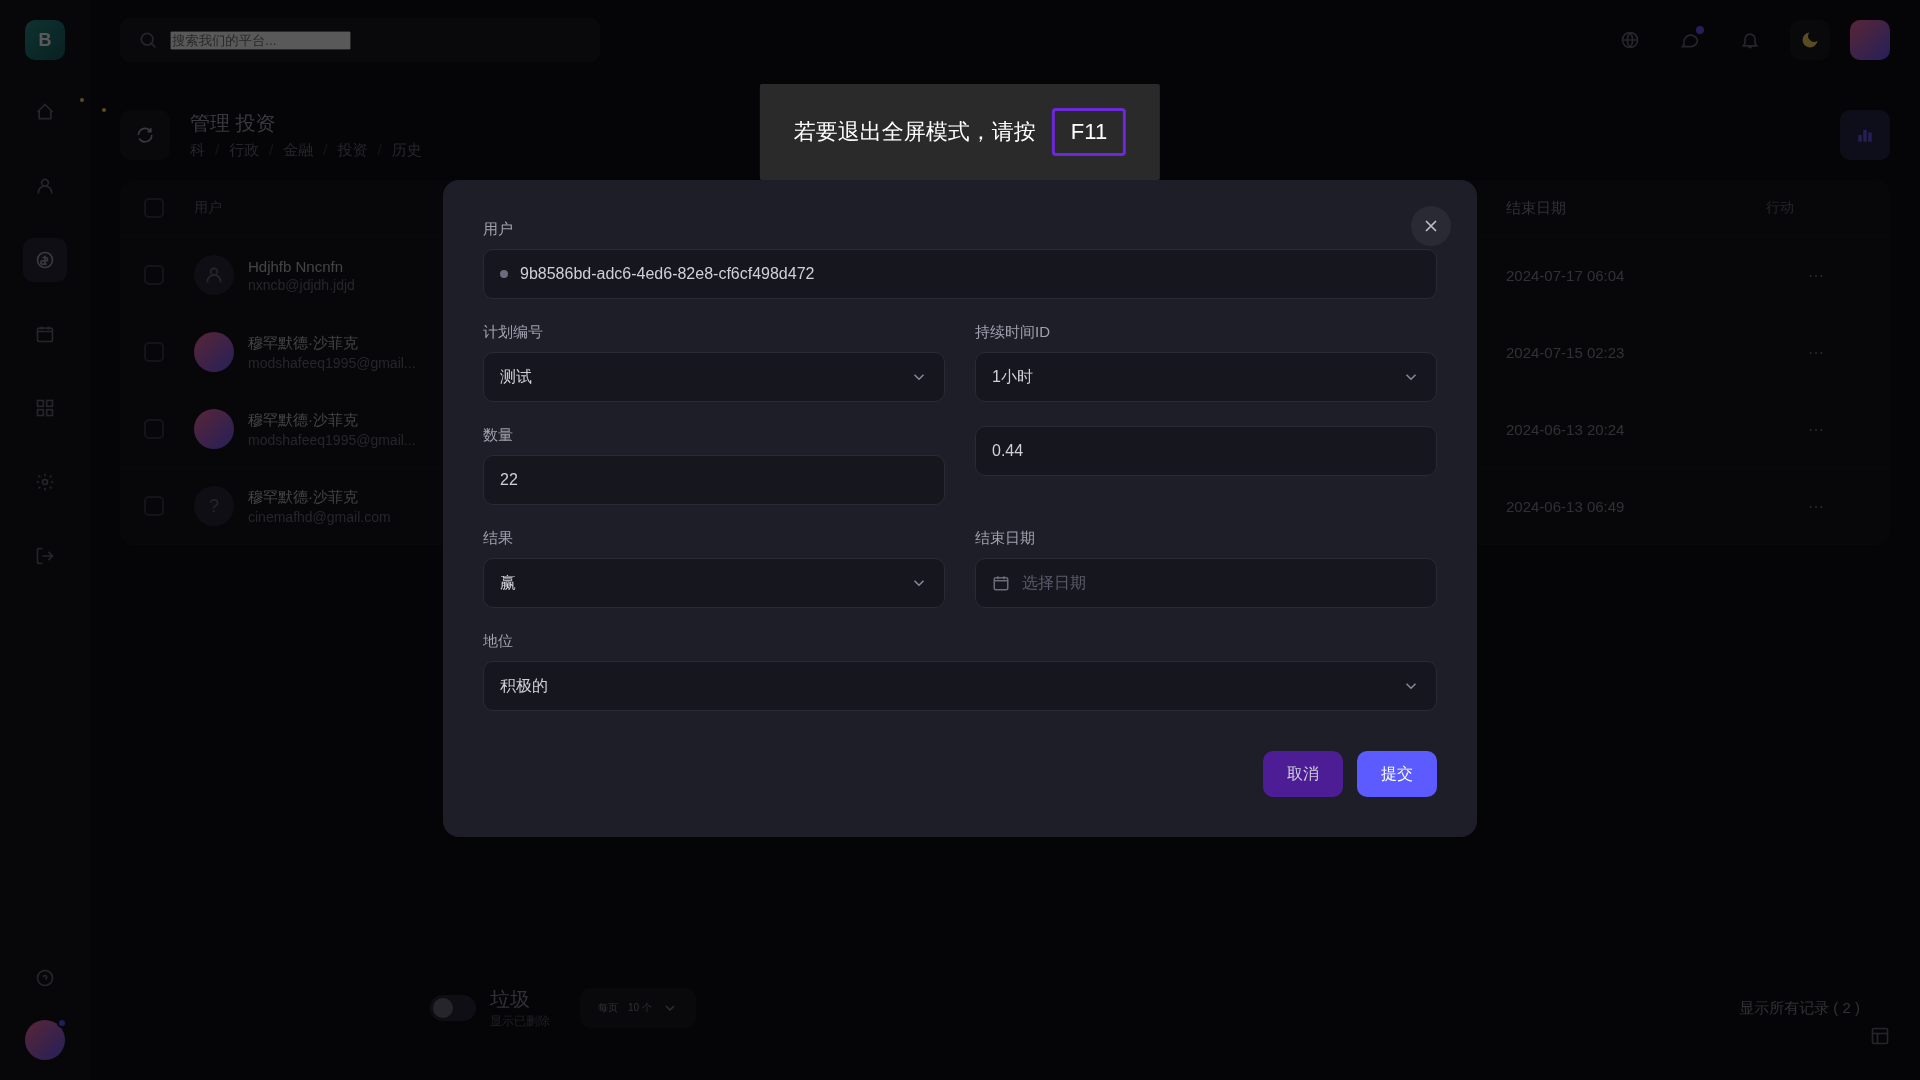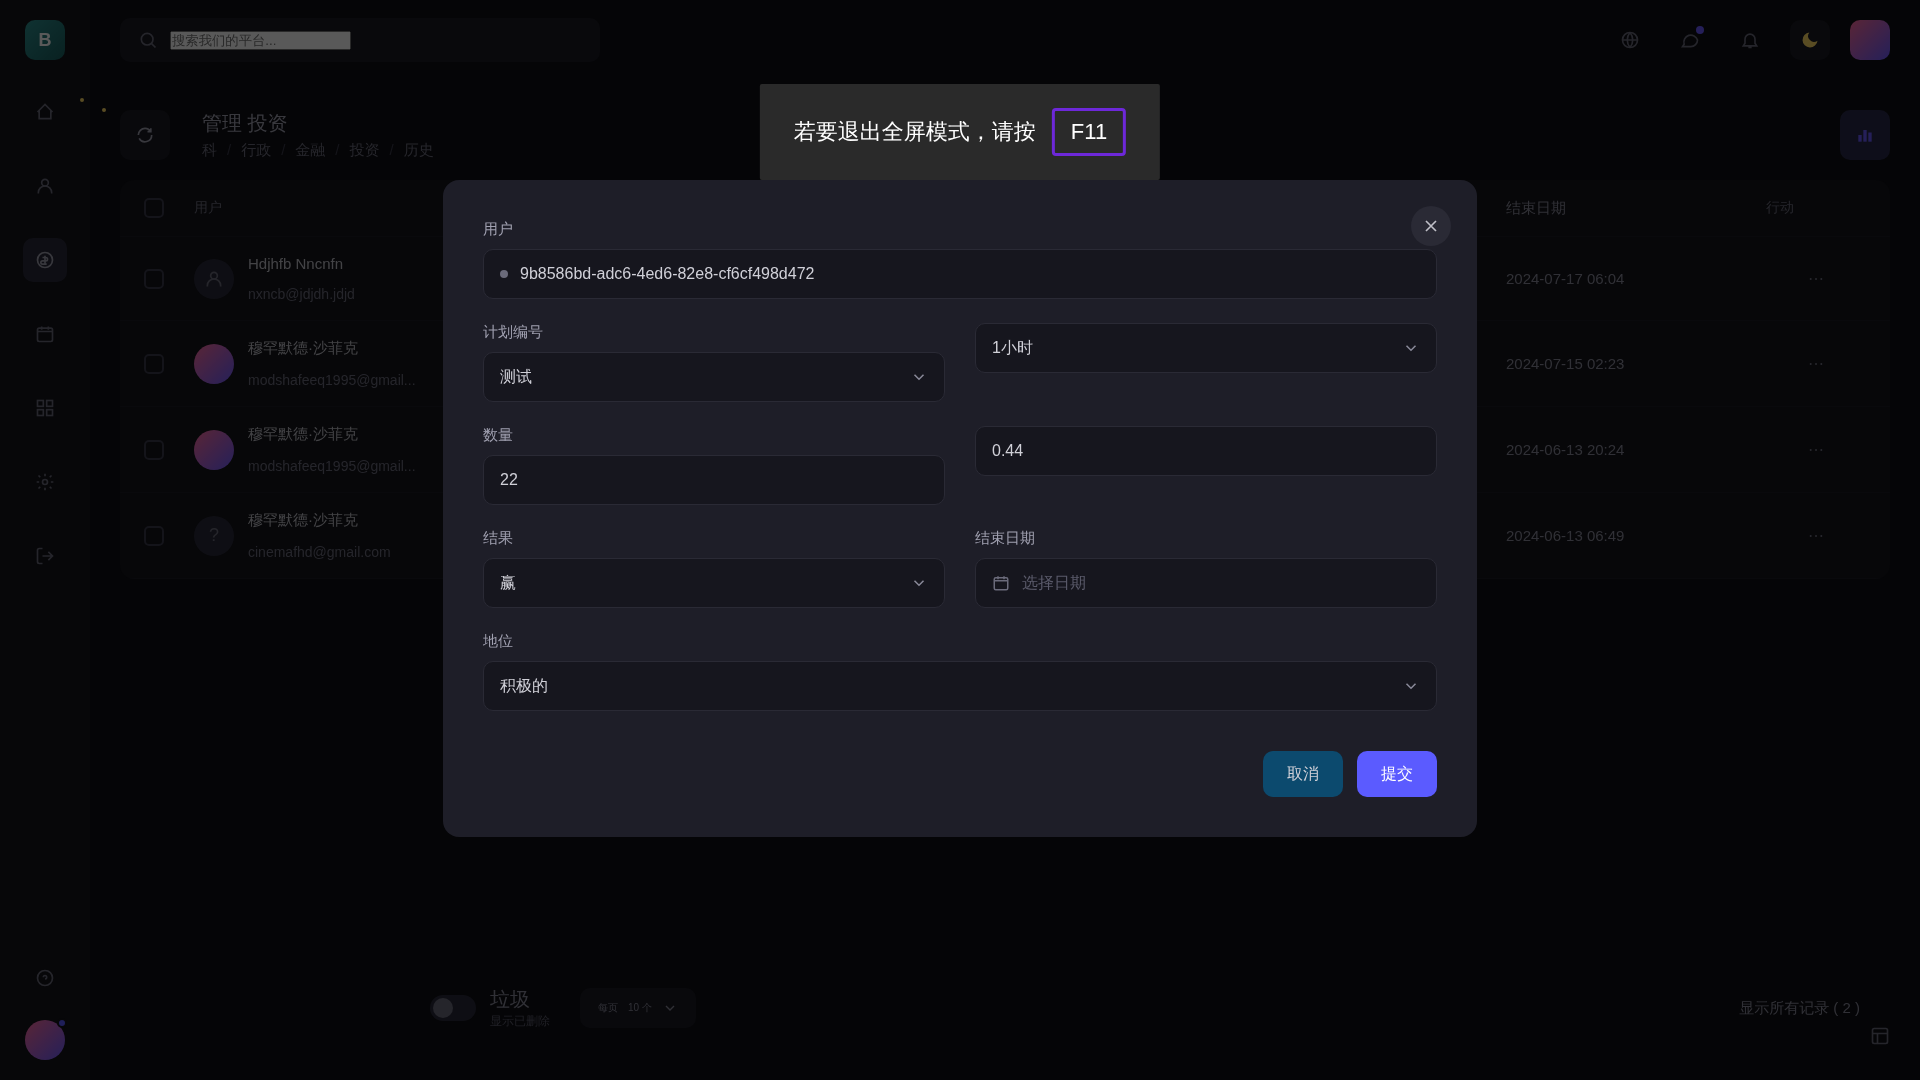--- a/index.html
+++ b/index.html
@@ -18,38 +18,38 @@
     .topbar { position: fixed; left: 90px; top: 0; right: 0; height: 80px; display: flex; align-items: center; padding: 4px 30px; gap: 20px; }
     .search-box { flex: 0 0 480px; background: #1a1a24; border-radius: 10px; height: 44px; display: flex; align-items: center; padding: 0 18px; gap: 12px; color: #6b6b7b; }
     .topbar-right { margin-left: auto; display: flex; align-items: center; gap: 20px; }
     .topbar-icon { width: 40px; height: 40px; display: flex; align-items: center; justify-content: center; color: #6b6b7b; border-radius: 10px; position: relative; }
     .topbar-icon.dark { background: #1a1a24; }
     .notif-dot { position: absolute; top: 6px; right: 6px; width: 8px; height: 8px; background: #6b5bff; border-radius: 50%; }
     .moon-icon { color: #ffd966; }
     
     
     .main { position: absolute; left: 90px; top: 80px; right: 0; bottom: 0; padding: 30px; }
-    .header-row { display: flex; align-items: center; gap: 32px; margin-bottom: 20px; }
+    .header-row { display: flex; align-items: center; gap: 20px; margin-bottom: 20px; }
     .refresh-btn { width: 50px; height: 50px; background: #1a1a24; border-radius: 10px; display: flex; align-items: center; justify-content: center; color: #a0a0b0; }
     .page-title { font-size: 20px; color: #a0a0b0; font-weight: 500; }
     .breadcrumbs { display: flex; gap: 10px; color: #6b6b7b; font-size: 15px; margin-top: 4px; }
     .breadcrumbs span.sep { color: #3a3a4a; }
     .header-actions { margin-left: auto; display: flex; gap: 12px; }
     .chart-btn { width: 50px; height: 50px; background: #2a2a4a; border-radius: 10px; display: flex; align-items: center; justify-content: center; color: #6b5bff; }
     
     
     .table { background: #14141a; border-radius: 14px; overflow: hidden; }
     .table-header { display: flex; align-items: center; padding: 18px 24px; color: #6b6b7b; font-size: 14px; border-bottom: 1px solid #1a1a24; }
     .table-row { display: flex; align-items: center; padding: 18px 24px; border-bottom: 1px solid #1a1a24; }
     .checkbox { width: 20px; height: 20px; border: 2px solid #3a3a4a; border-radius: 5px; margin-right: 30px; }
     .user-cell { display: flex; align-items: center; gap: 14px; flex: 0 0 400px; }
     .user-avatar { width: 40px; height: 40px; border-radius: 50%; background: #2a2a3a; display: flex; align-items: center; justify-content: center; color: #6b6b7b; font-size: 18px; }
     .user-avatar.img { background: linear-gradient(135deg, #ff6b9d, #6b5bff); }
     .user-name { color: #c0c0c8; font-size: 15px; }
-    .user-email { color: #6b6b7b; font-size: 14px; margin-top: 14px; }
+    .user-email { color: #6b6b7b; font-size: 14px; margin-top: 2px; }
     .date-cell { flex: 0 0 200px; color: #8a8a9a; font-size: 15px; }
     .action-cell { margin-left: auto; color: #6b6b7b; }
     .spacer-cell { flex: 1; }
     
     
     .table-footer { display: flex; align-items: center; padding: 30px; gap: 30px; }
     .toggle-group { display: flex; align-items: center; gap: 14px; }
     .toggle { width: 46px; height: 26px; background: #2a2a3a; border-radius: 13px; position: relative; }
     .toggle::after { content: ''; position: absolute; left: 3px; top: 3px; width: 20px; height: 20px; background: #6b6b7b; border-radius: 50%; }
     .toggle-label { color: #8a8a9a; font-size: 20px; }
@@ -73,21 +73,21 @@
     .form-field.full { grid-column: 1 / -1; }
     .field-label { color: #a0a0b0; font-size: 15px; }
     .field-input { background: #16161e; border: 1px solid #2a2a35; border-radius: 10px; height: 50px; padding: 0 16px; color: #d0d0d8; font-size: 16px; display: flex; align-items: center; gap: 12px; }
     .field-input .dot { width: 8px; height: 8px; background: #6b6b7b; border-radius: 50%; }
     .field-select { justify-content: space-between; }
     .field-input input { background: none; border: none; outline: none; color: #d0d0d8; font-size: 16px; flex: 1; }
     .field-input input::placeholder { color: #5a5a6a; }
     .chevron { color: #8a8a9a; }
     .modal-actions { display: flex; justify-content: flex-end; gap: 14px; margin-top: 40px; }
     .btn { height: 46px; padding: 0 24px; border-radius: 10px; border: none; font-size: 16px; cursor: pointer; }
-    .btn-secondary { background: #0c4a6e; color: #d0d0d8; }
+    .btn-secondary { background: #4c1d95; color: #d0d0d8; }
     .btn-primary { background: #5b5bff; color: #fff; }
     
     .yellow-dots { position: absolute; top: 98px; left: 80px; display: flex; gap: 18px; }
     .yellow-dots span { width: 4px; height: 4px; background: #ffd966; border-radius: 50%; }
     .yellow-dots span:nth-child(2) { margin-top: 10px; }
     
     .layout-icon { position: fixed; bottom: 30px; right: 30px; color: #6b6b7b; }
     
     svg { width: 20px; height: 20px; }
   </style>
@@ -334,20 +334,21 @@
       <div class="form-field">
         <div class="field-label">计划编号</div>
         <div class="field-input field-select">
             <span>测试</span>
             <svg class="chevron" viewBox="0 0 24 24" fill="none" stroke="currentColor" stroke-width="2" style="width:18px;height:18px">
               <path d="M6 9l6 6 6-6"></path>
             </svg>
           </div>
       </div>
       <div class="form-field">
+        <div class="field-label">持续时间ID</div>
         <div class="field-input field-select">
             <span>1小时</span>
             <svg class="chevron" viewBox="0 0 24 24" fill="none" stroke="currentColor" stroke-width="2" style="width:18px;height:18px">
               <path d="M6 9l6 6 6-6"></path>
             </svg>
           </div>
       </div>
       <div class="form-field">
         <div class="field-label">数量</div>
         <div class="field-input">

